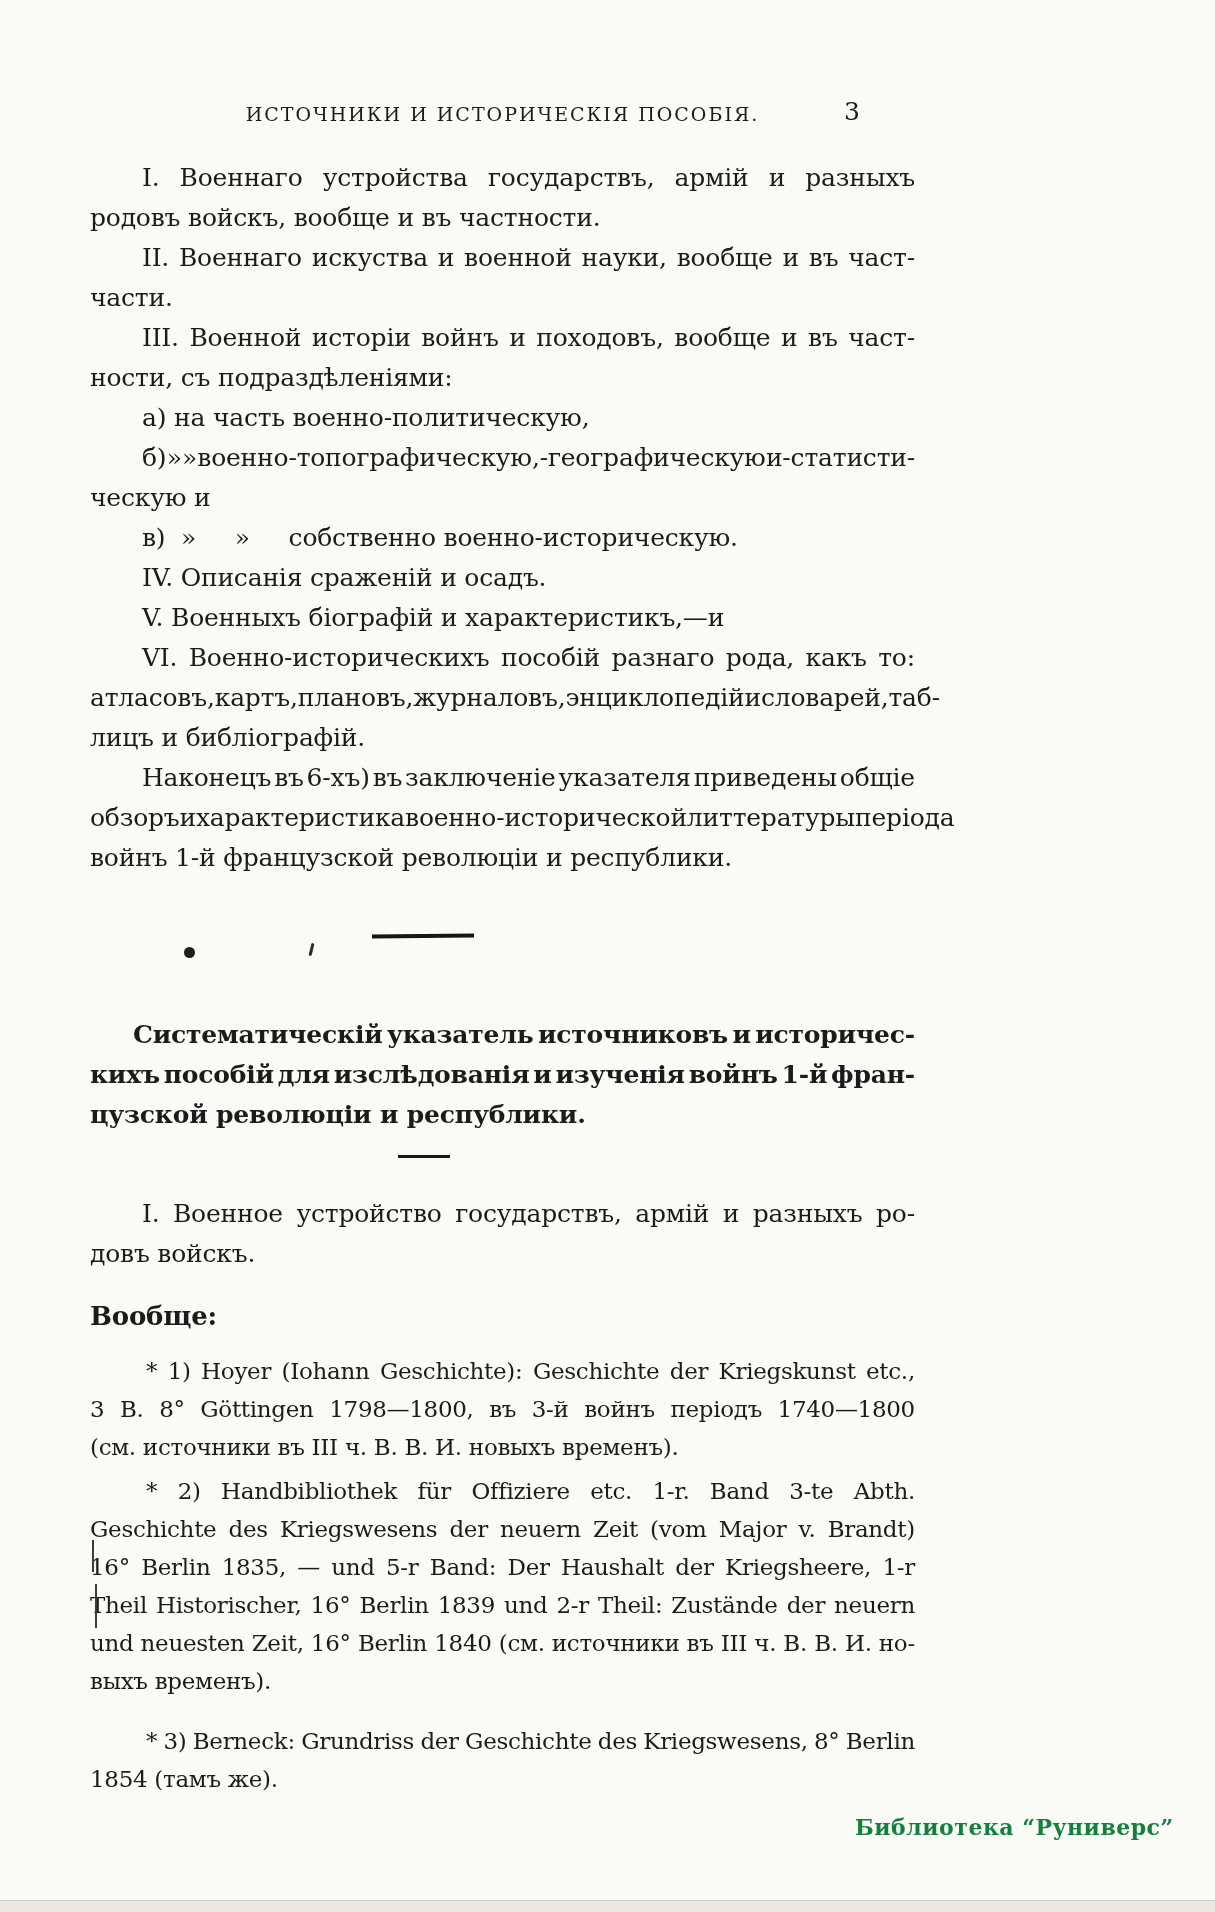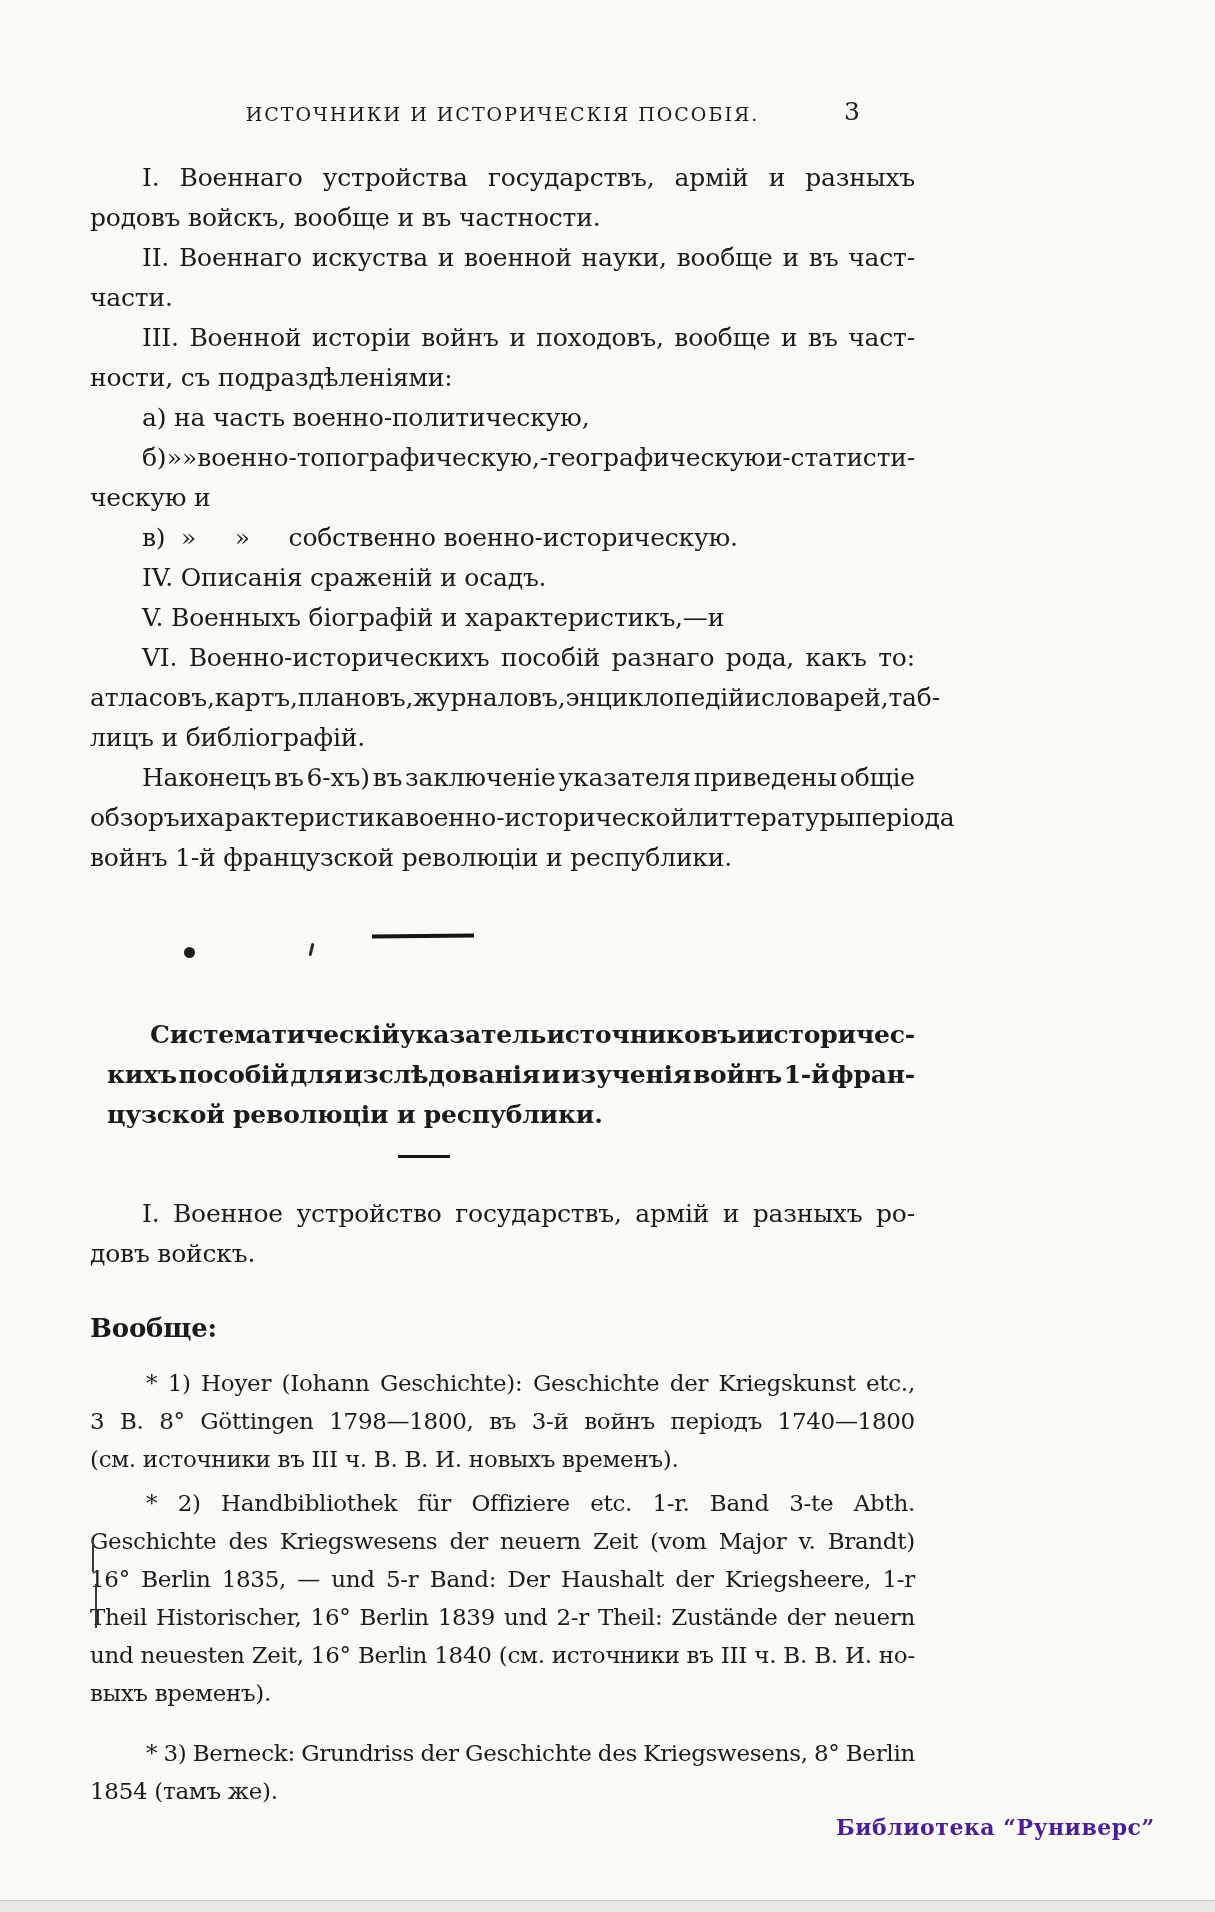--- a/index.html
+++ b/index.html
@@ -41,23 +41,23 @@
 
   .b-divider-large {
     width:102px; height:4px; background:#161616;
     margin:56px 0 0 282px; transform:rotate(-0.7deg);
   }
   .b-divider-small {
     width:52px; height:3px; background:#161616;
     margin:20px 0 0 308px;
   }
 
-  [data-name="index-title"]       { margin-top:77px;margin-left:17px; }
+  [data-name="index-title"]       { margin-top:77px; }
   [data-name="section-heading-1"] { margin-top:36px; }
-  [data-name="subheading-general"]{ margin-top:34px; }
+  [data-name="subheading-general"]{ margin-top:22px; }
   [data-name="entry-1"]           { margin-top:16px; }
   [data-name="entry-2"]           { margin-top:6px; }
   [data-name="entry-3"]           { margin-top:22px; }
 
   .watermark {
     position:absolute; left:836px; top:1814px;
     font-size:22px; font-weight:600; letter-spacing:0.5px;
     color:#527e7b;
   }
 
@@ -346,15 +346,15 @@
       </div>
       <div class="line end" data-name="text-line">1854 (тамъ же).</div>
     </div>
   </div>
 
 <div class="artifact-dot" data-name="scan-speck-dot"></div>
 <div class="artifact-tick" data-name="scan-speck-tick"></div>
 <div class="artifact-margin-1" data-name="scan-margin-mark-1"></div>
 <div class="artifact-margin-2" data-name="scan-margin-mark-2"></div>
 
-<div class="watermark" data-name="watermark" style="color: #4c1d95;">Библиотека “Руниверс”</div>
+<div class="watermark" data-name="watermark" style="color: #15803d; margin-left: 19px;">Библиотека “Руниверс”</div>
 
 <div class="page-bottom-edge" data-name="page-bottom-edge"></div>
 
 </body></html>

